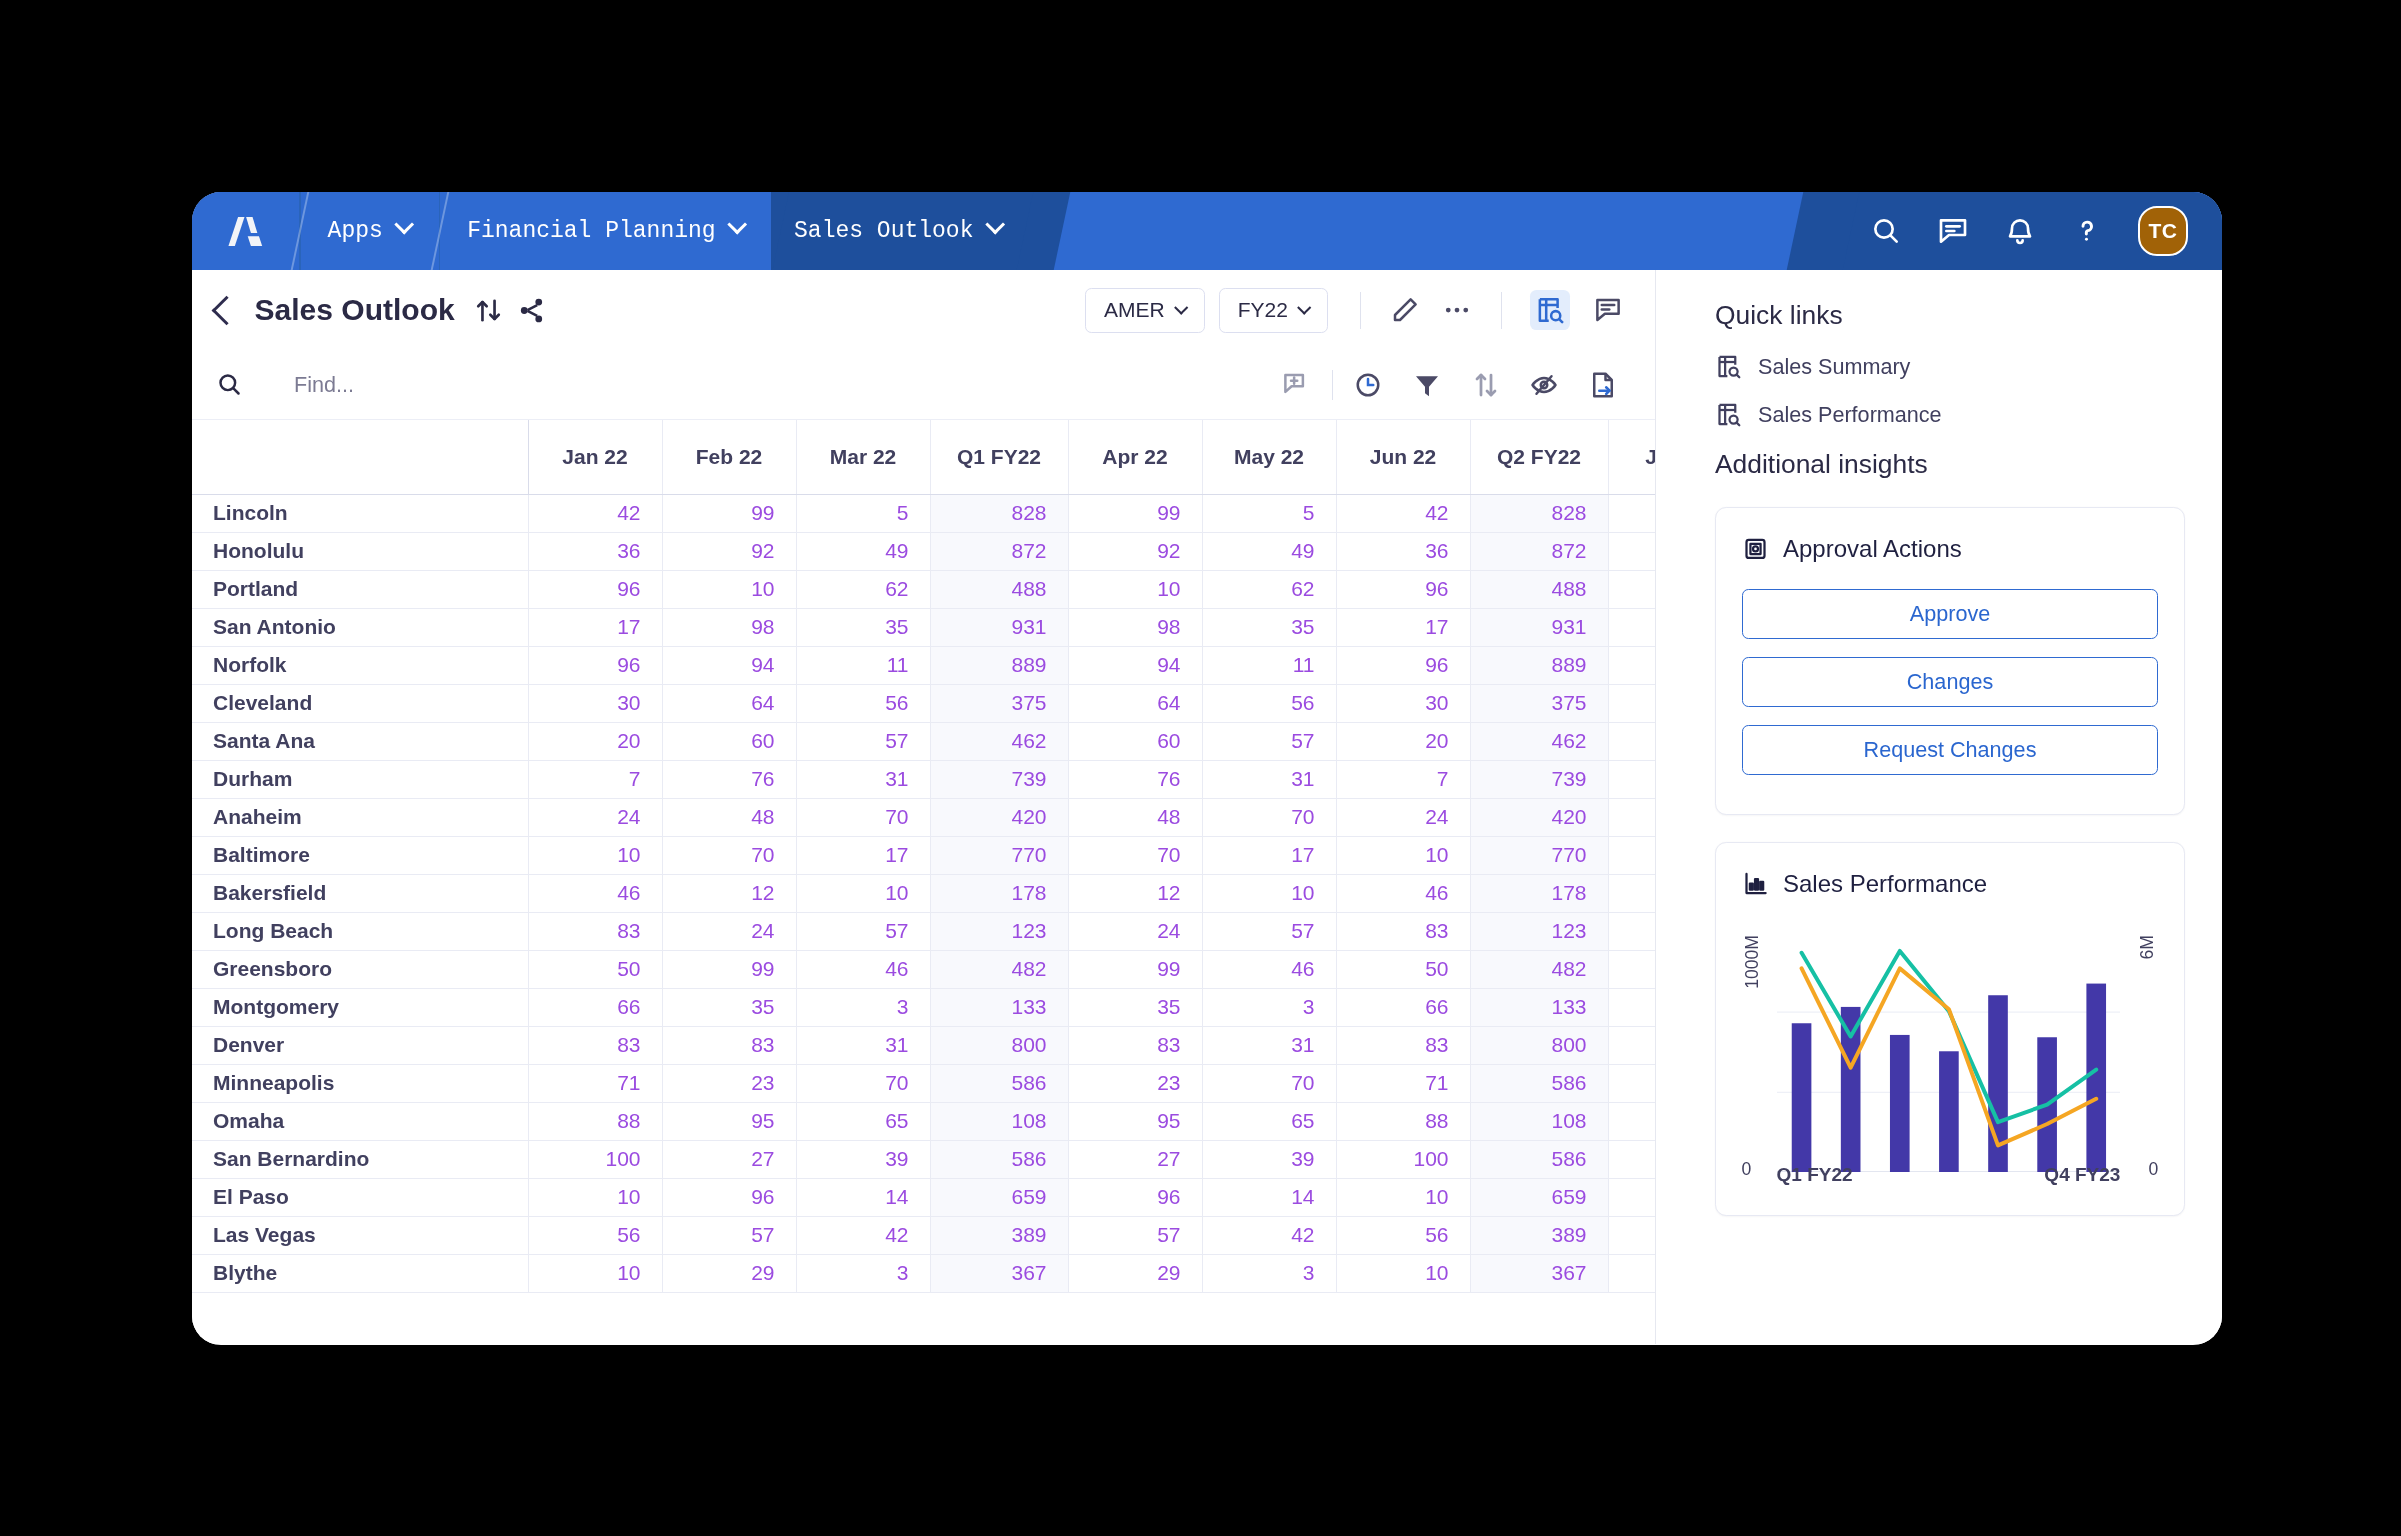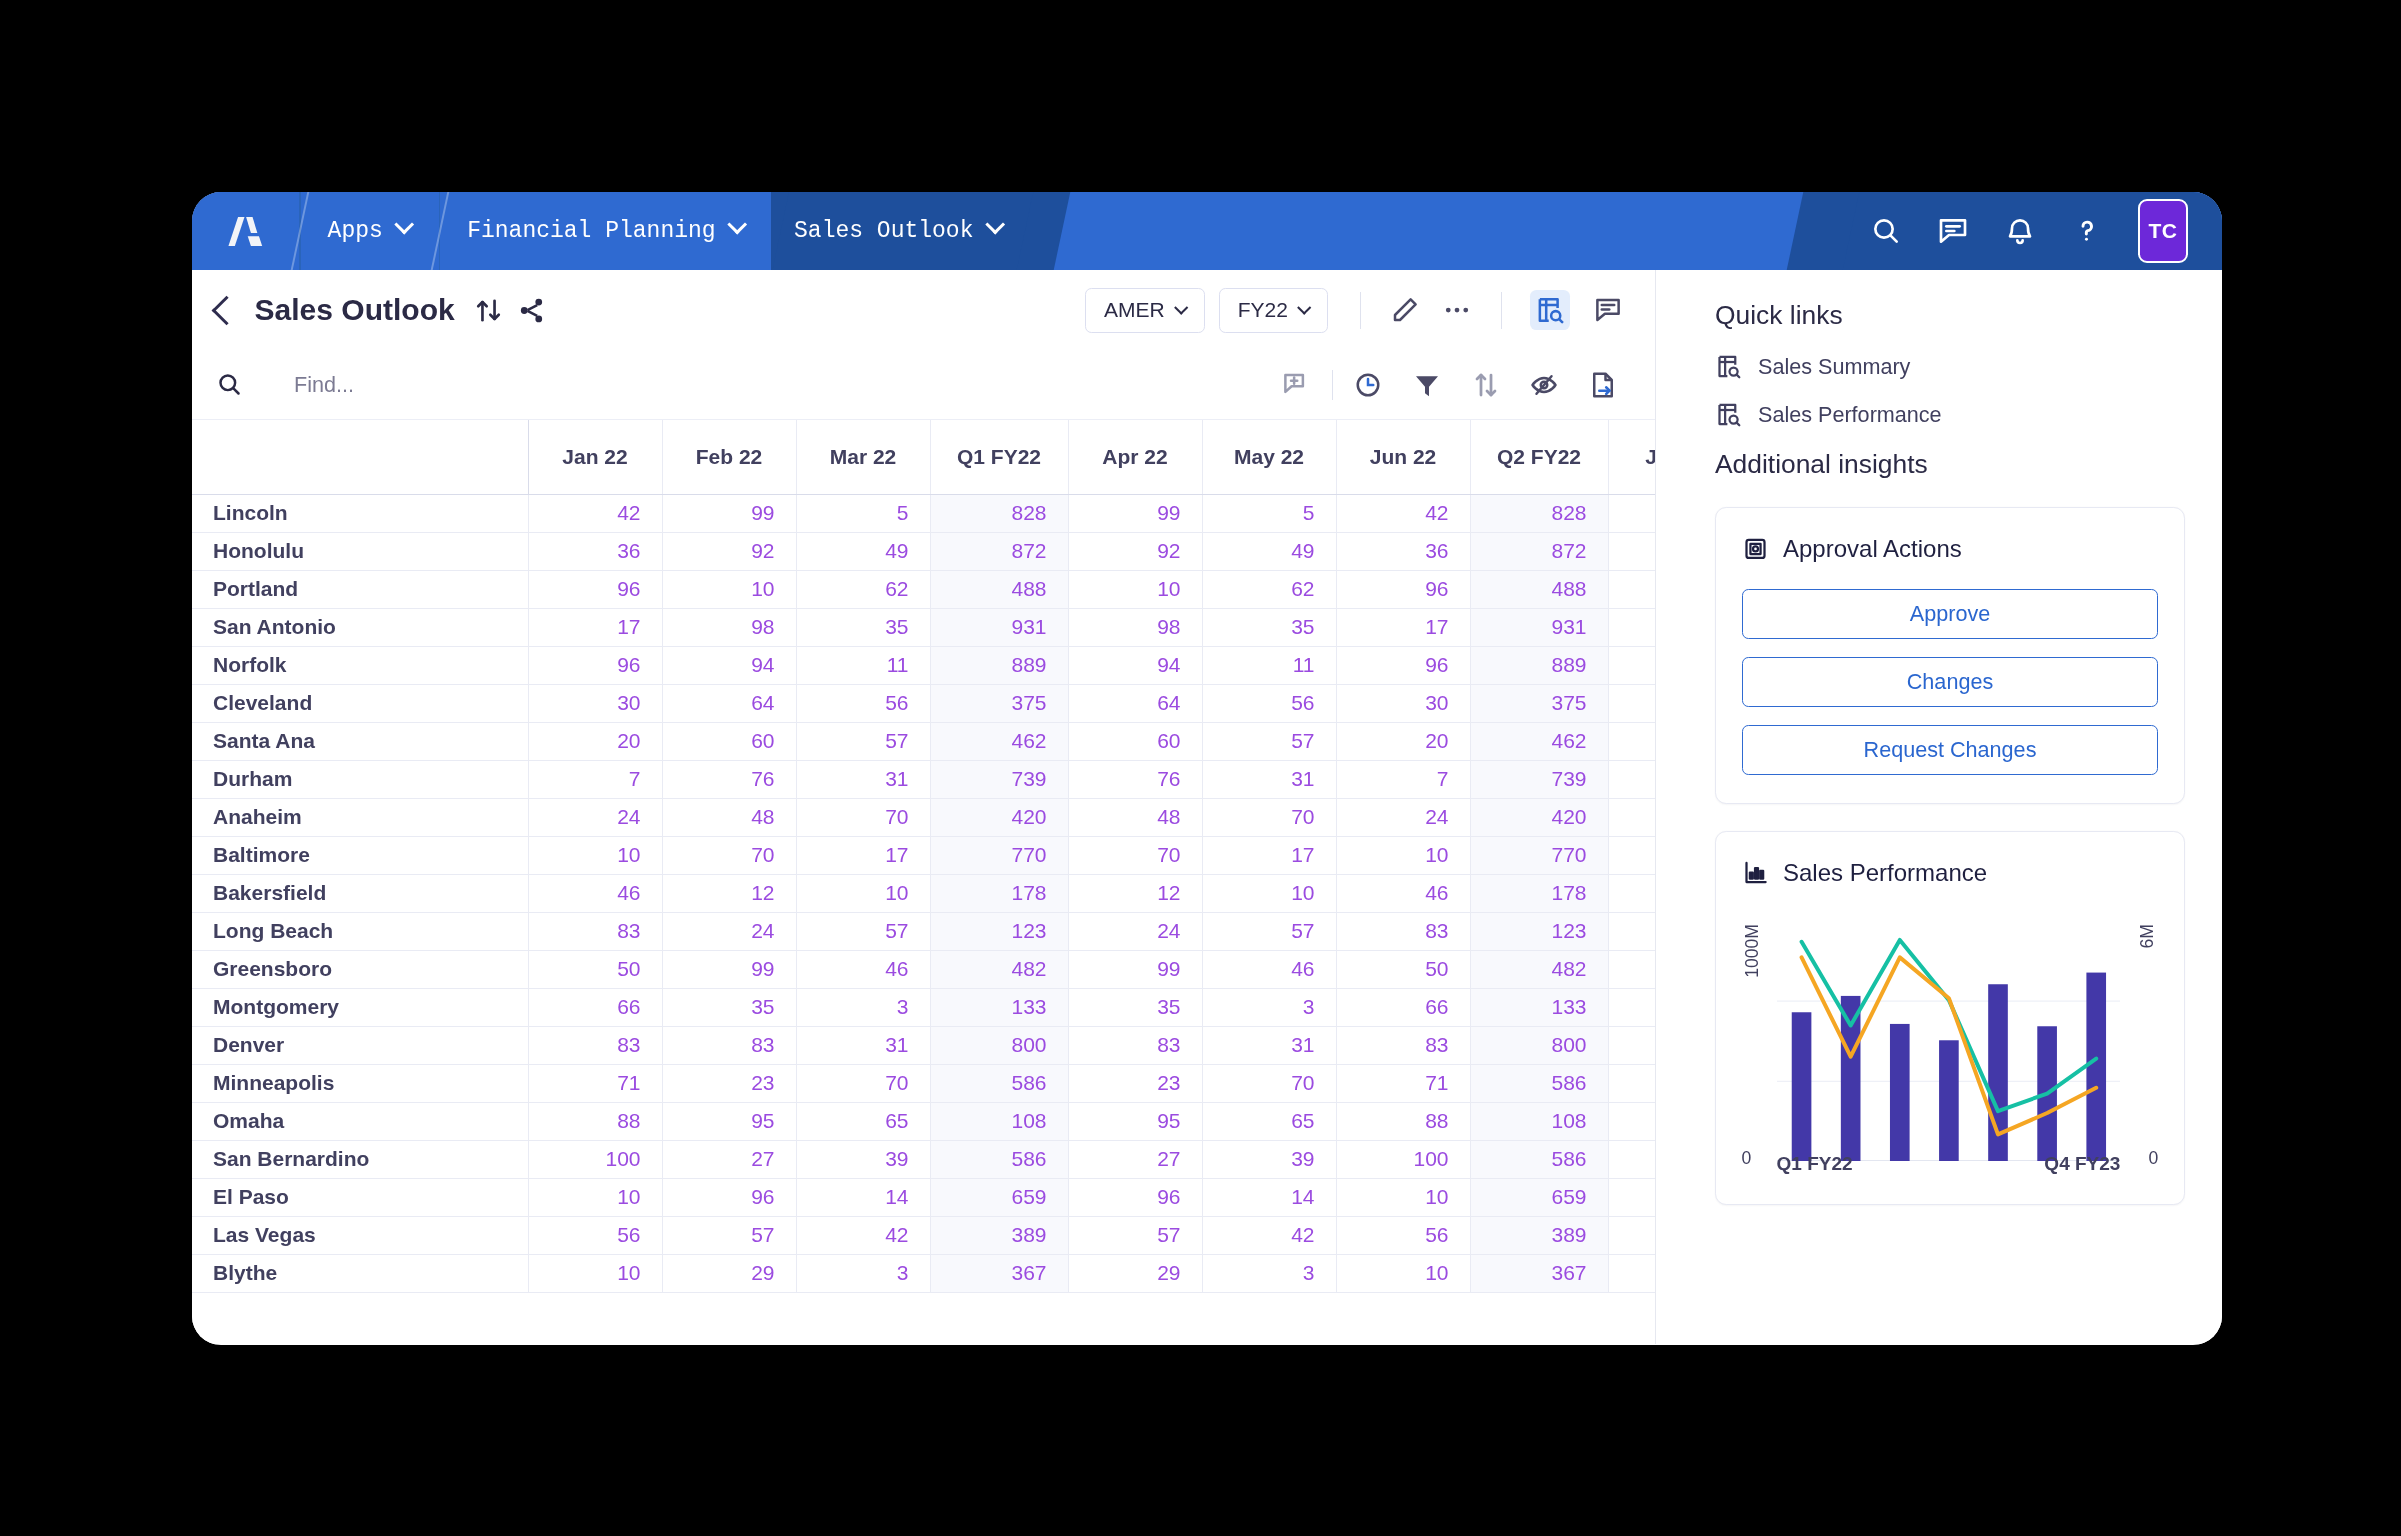--- a/index.html
+++ b/index.html
@@ -101,23 +101,23 @@
   }
   #nav-right::before{
     content:"";
     position:absolute; left:-27px; top:0; bottom:0; width: 56px;
     background:#1e4f9c;
     transform: skewX(-12deg);
   }
   #nav-right > * { position: relative; }
   .nav-icon { width: 32px; height: 32px; color: #fff; cursor: pointer; }
   #avatar {
-    width: 50px; height: 64px;
-    border-radius: 9px;
-    background: #6d28d9;
+    width: 50px; height: 50px;
+    border-radius: 19px;
+    background: #a16207;
     border: 2.4px solid #fff;
     color: #fff;
     display:flex; align-items:center; justify-content:center;
     font-size: 21px; font-weight: 700;
     letter-spacing: 0.4px;
   }
 
   
   #body-split { display: flex; height: 1074px; }
   #main-pane { width: 1463px; position: relative; background:#fff; }
@@ -264,21 +264,21 @@
     border: 0.8px solid #2f6ad1;
     border-radius: 6.4px;
     background:#fff;
     color:#2a66cf;
     font-size: 21.6px;
     font-family: "Liberation Sans", sans-serif;
     height: 50px;
     margin-bottom: 18px;
     cursor:pointer;
   }
-  .act-btn:last-child { margin-bottom: 1px; }
+  .act-btn:last-child { margin-bottom: 12px; }
 
   
   #chart-area { position: relative; height: 264px; margin-top: 4.8px; }
   .axis-lbl {
     position:absolute;
     font-size: 17.6px; color:#41405f; font-weight:400;
     writing-mode: vertical-rl;
     transform: rotate(180deg);
   }
   #ax-l-top { left: 0px; top: 11.2px; }

